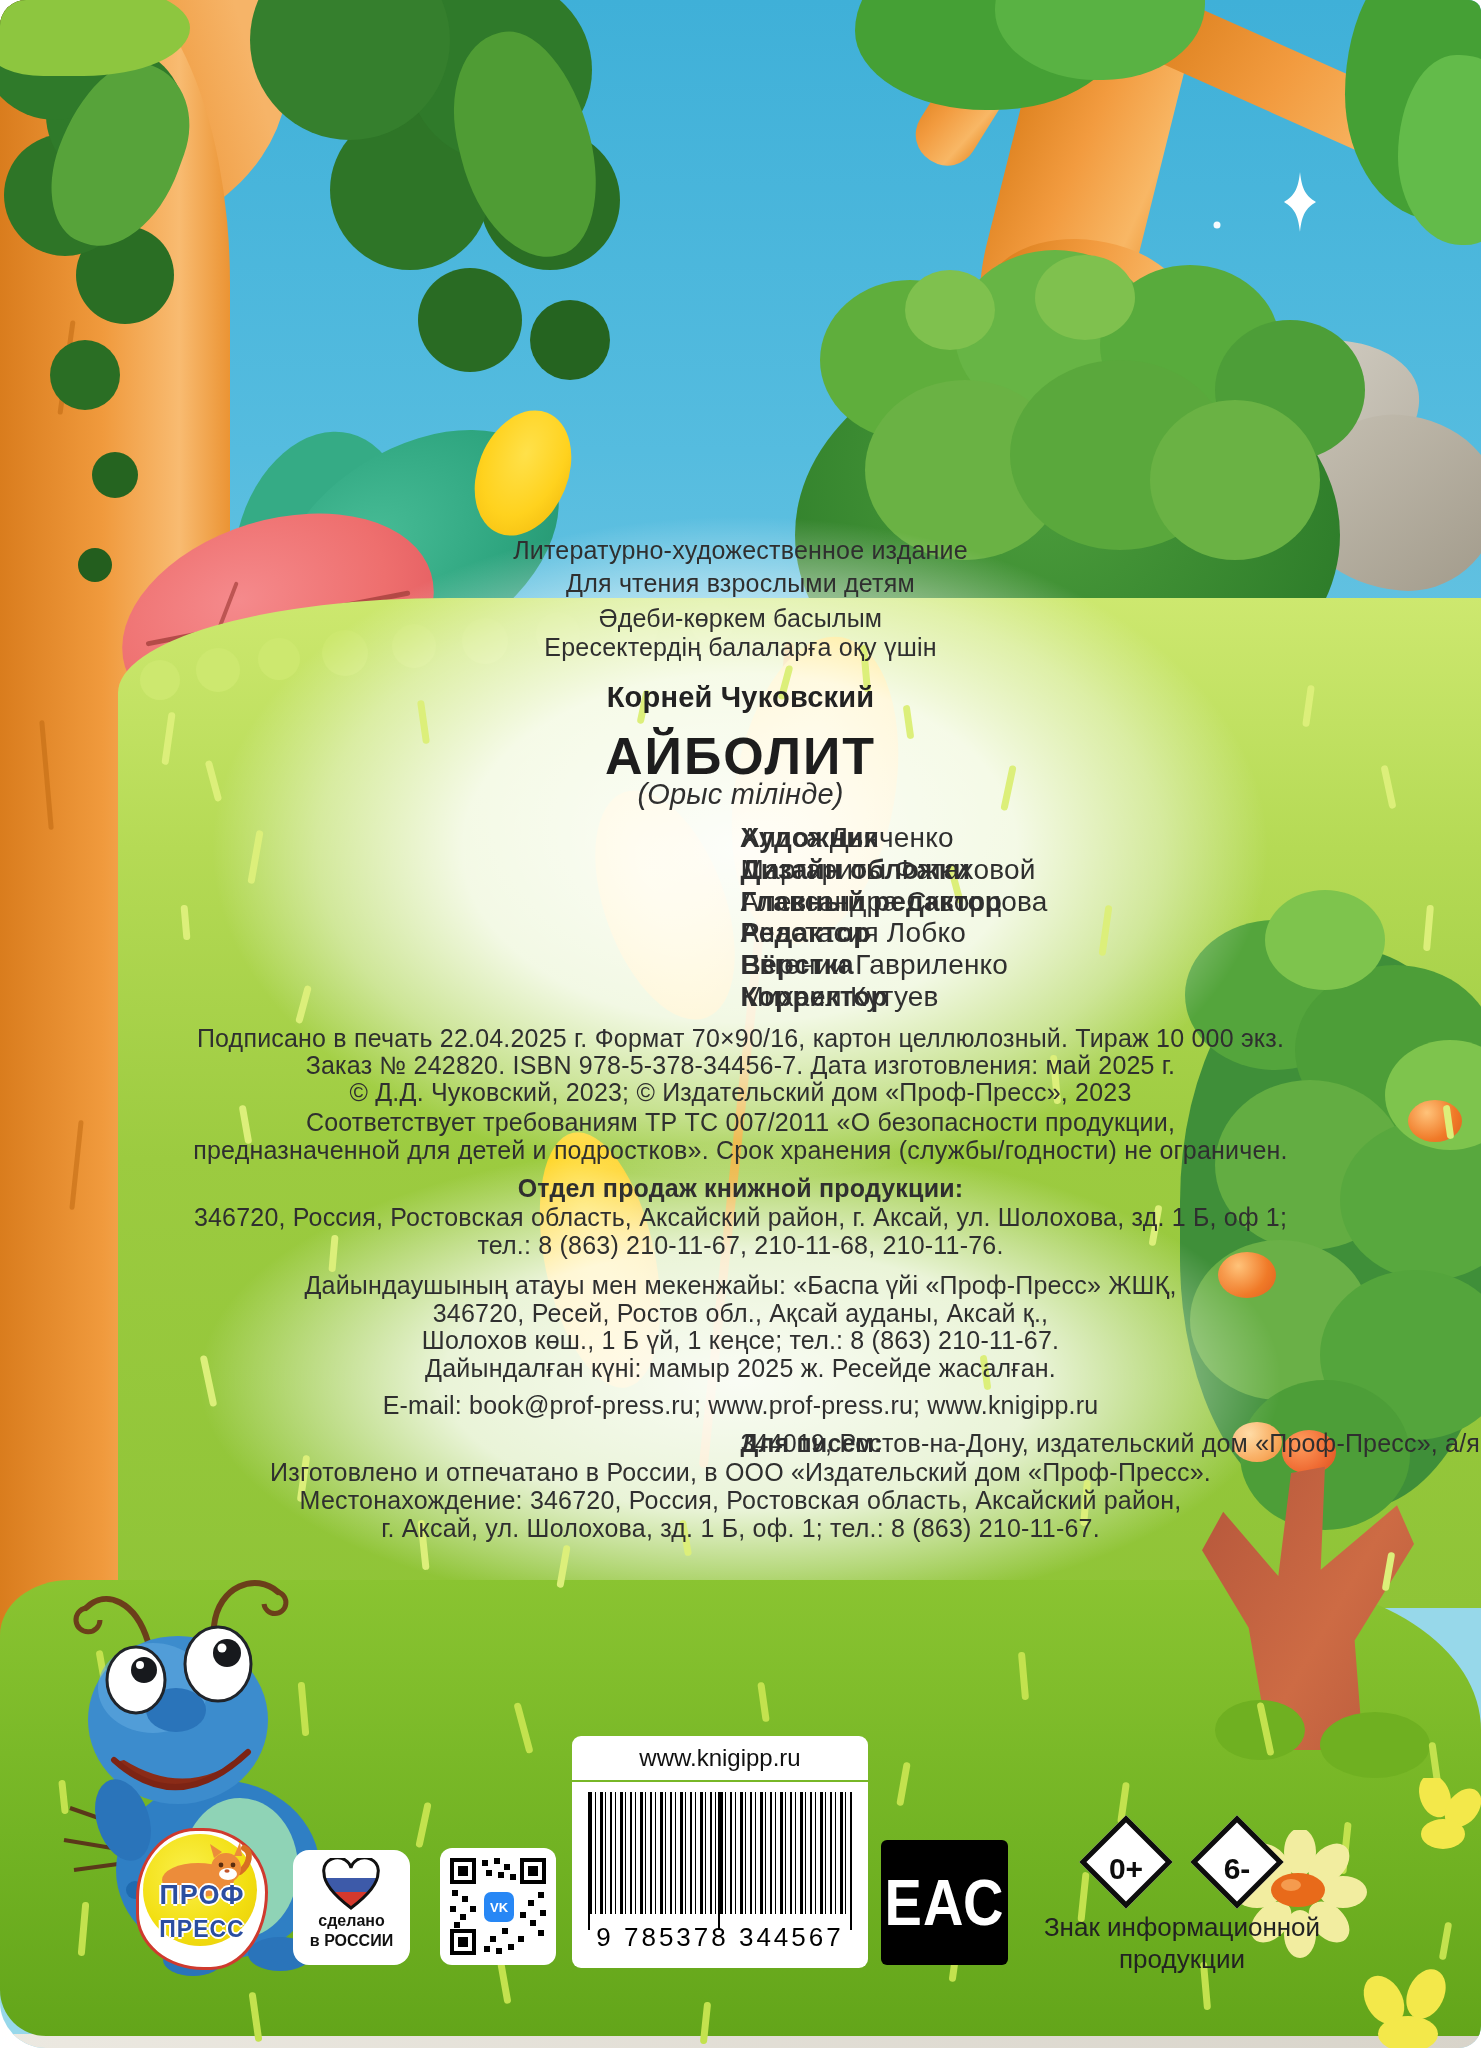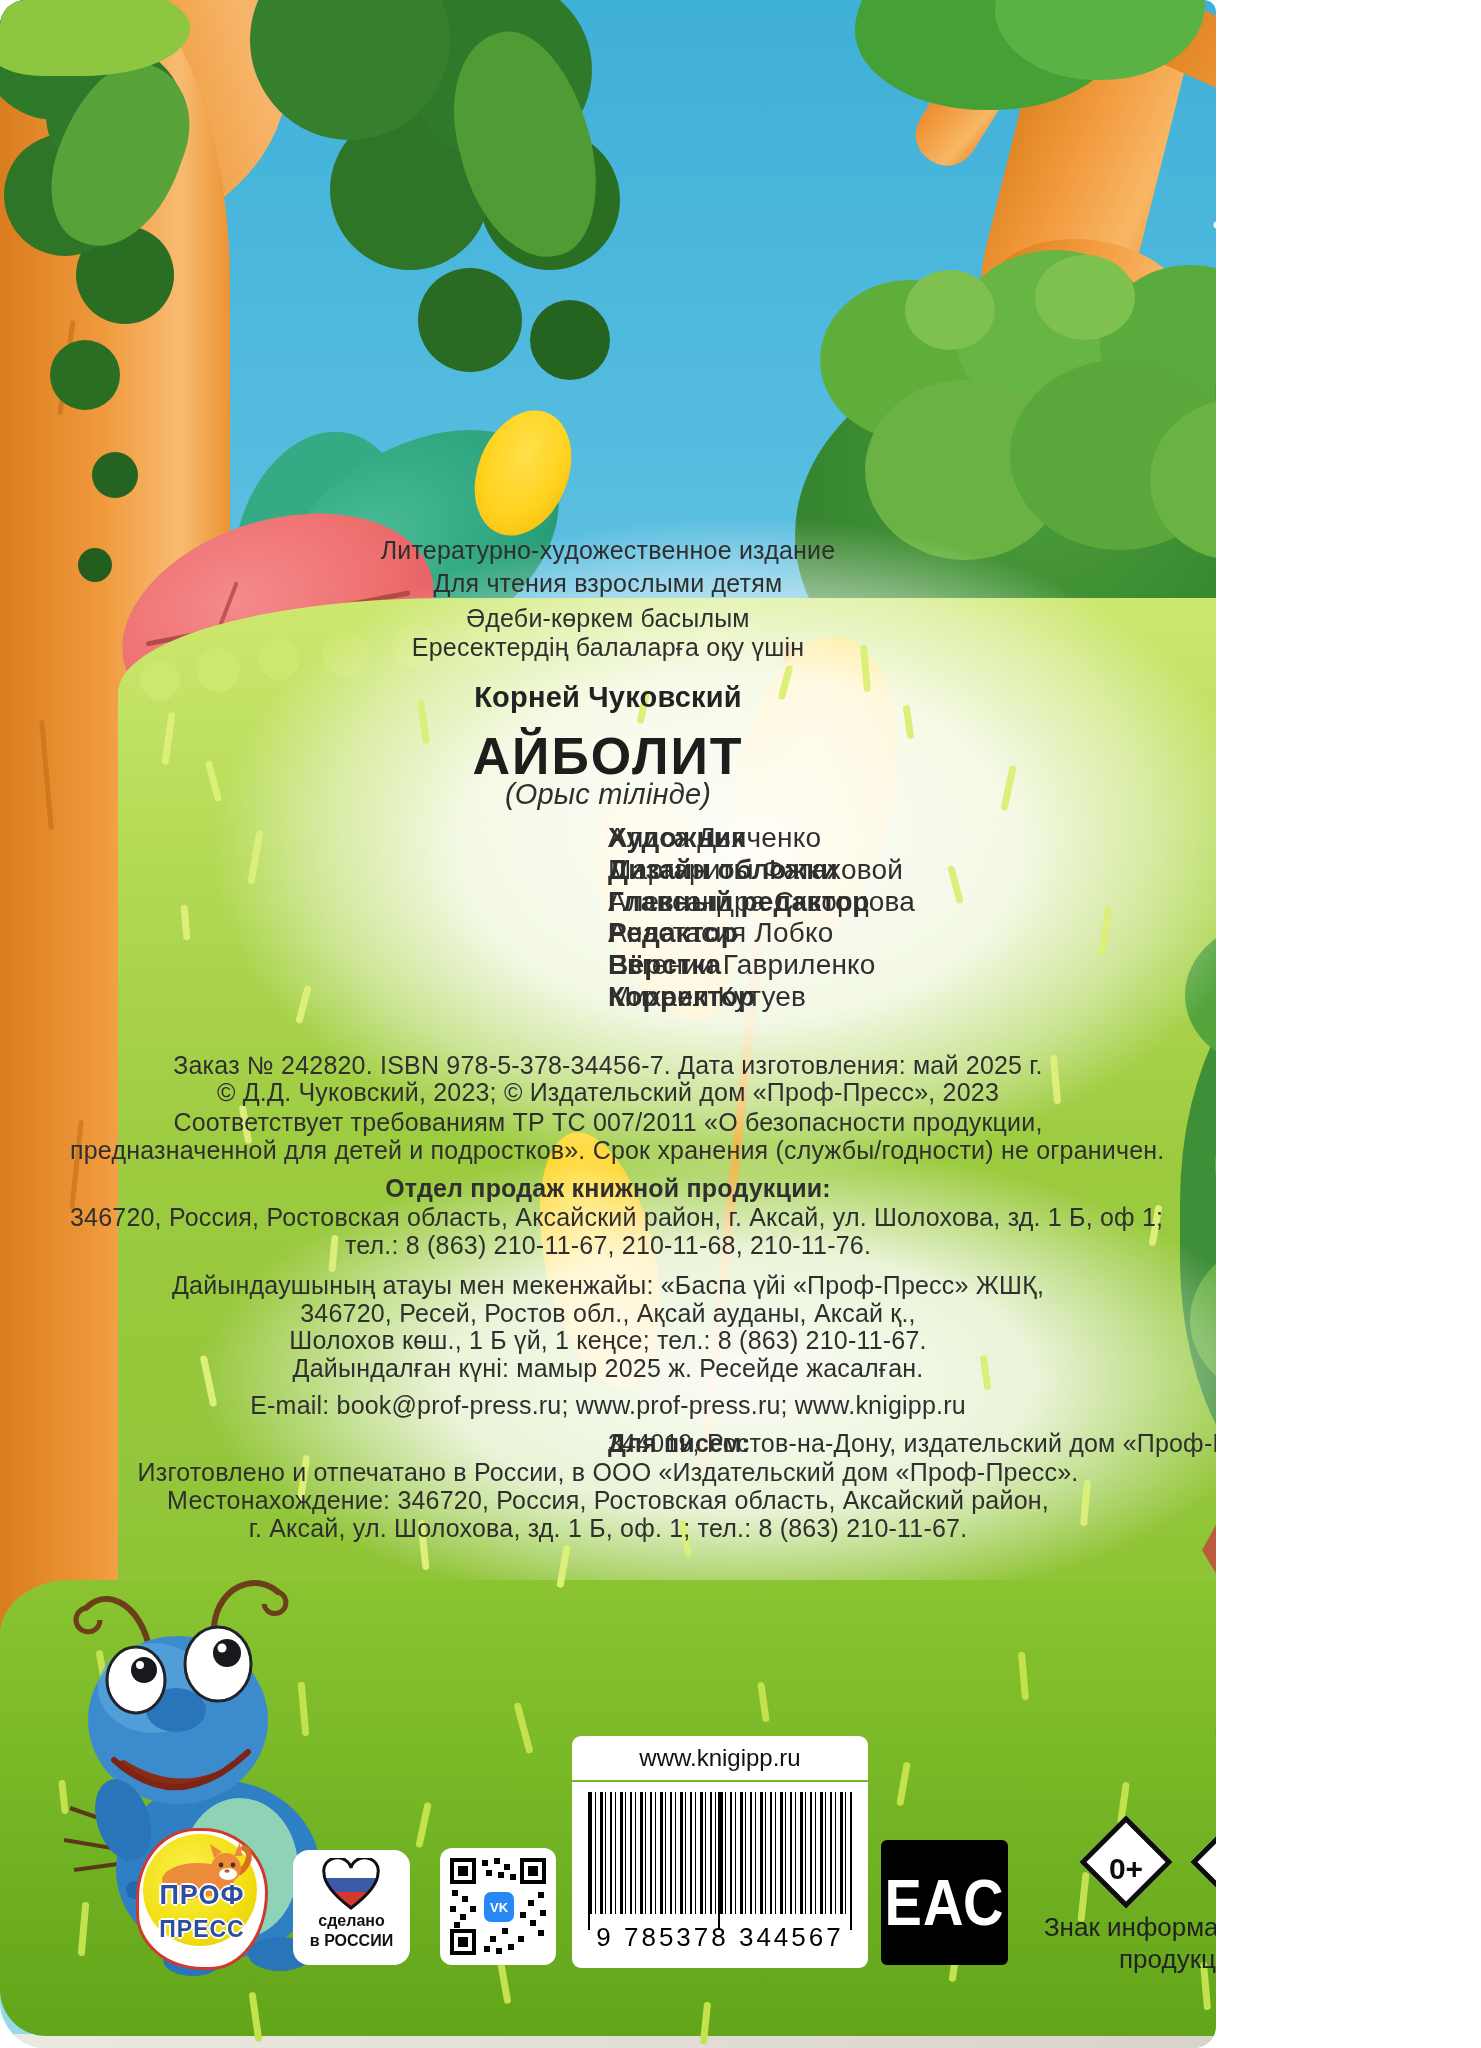--- a/index.html
+++ b/index.html
@@ -1,16 +1,16 @@
 <!DOCTYPE html>
 <html><head>
 <meta charset="utf-8">
 <style>
   html,body{margin:0;padding:0;background:#ffffff;}
-  #page{position:relative;width:1216px;height:2048px;overflow:hidden;
+  #page{position:relative;width:1481px;height:2048px;overflow:hidden;
         font-family:"Liberation Sans","DejaVu Sans",sans-serif;
         border-radius:26px 12px 22px 46px;
         background:linear-gradient(180deg,#3fb0d8 0%,#55bcdf 22%,#7fcde5 48%,#97d8ea 62%);}
   #page *{position:absolute;box-sizing:border-box;}
 
   
   .baseboard{left:0;right:0;bottom:0;height:14px;background:linear-gradient(90deg,#ece9e1,#d8d4ca);z-index:1;}
   .rock{border-radius:48% 52% 45% 55%/55% 48% 52% 45%;z-index:2;}
   .rock1{left:1205px;top:340px;width:215px;height:140px;transform:rotate(-8deg);background:linear-gradient(135deg,#dcd8ce,#b9b3a6);}
   .rock2{left:1298px;top:415px;width:200px;height:175px;transform:rotate(5deg);background:linear-gradient(135deg,#c6c0b3,#a19a8a);}
@@ -384,20 +384,21 @@
     </div>
   <div class="tline credit" style="top:949px;">
       <span class="b">Вёрстка</span>
       <span class="v"> Евгении Гавриленко</span>
     </div>
   <div class="tline credit" style="top:981px;">
       <span class="b">Корректор</span>
       <span class="v"> Михаил Кутуев</span>
     </div>
 
+  <div class="tline small" style="top:1024px;">Подписано в печать 22.04.2025 г. Формат 70×90/16, картон целлюлозный. Тираж 10 000 экз.</div>
   <div class="tline small" style="top:1051px;">Заказ № 242820. ISBN 978-5-378-34456-7. Дата изготовления: май 2025 г.</div>
   <div class="tline small" style="top:1078px;">© Д.Д. Чуковский, 2023; © Издательский дом «Проф-Пресс», 2023</div>
   <div class="tline small" style="top:1108px;">Соответствует требованиям ТР ТС 007/2011 «О безопасности продукции,</div>
   <div class="tline small" style="top:1136px;">предназначенной для детей и подростков». Срок хранения (службы/годности) не ограничен.</div>
 
   <div class="tline small b" style="top:1174px;font-weight:bold;">Отдел продаж книжной продукции:</div>
   <div class="tline small" style="top:1203px;">346720, Россия, Ростовская область, Аксайский район, г. Аксай, ул. Шолохова, зд. 1 Б, оф 1;</div>
   <div class="tline small" style="top:1231px;">тел.: 8 (863) 210-11-67, 210-11-68, 210-11-76.</div>
 
   <div class="tline small" style="top:1271px;">Дайындаушының атауы мен мекенжайы: «Баспа үйі «Проф-Пресс» ЖШҚ,</div>

